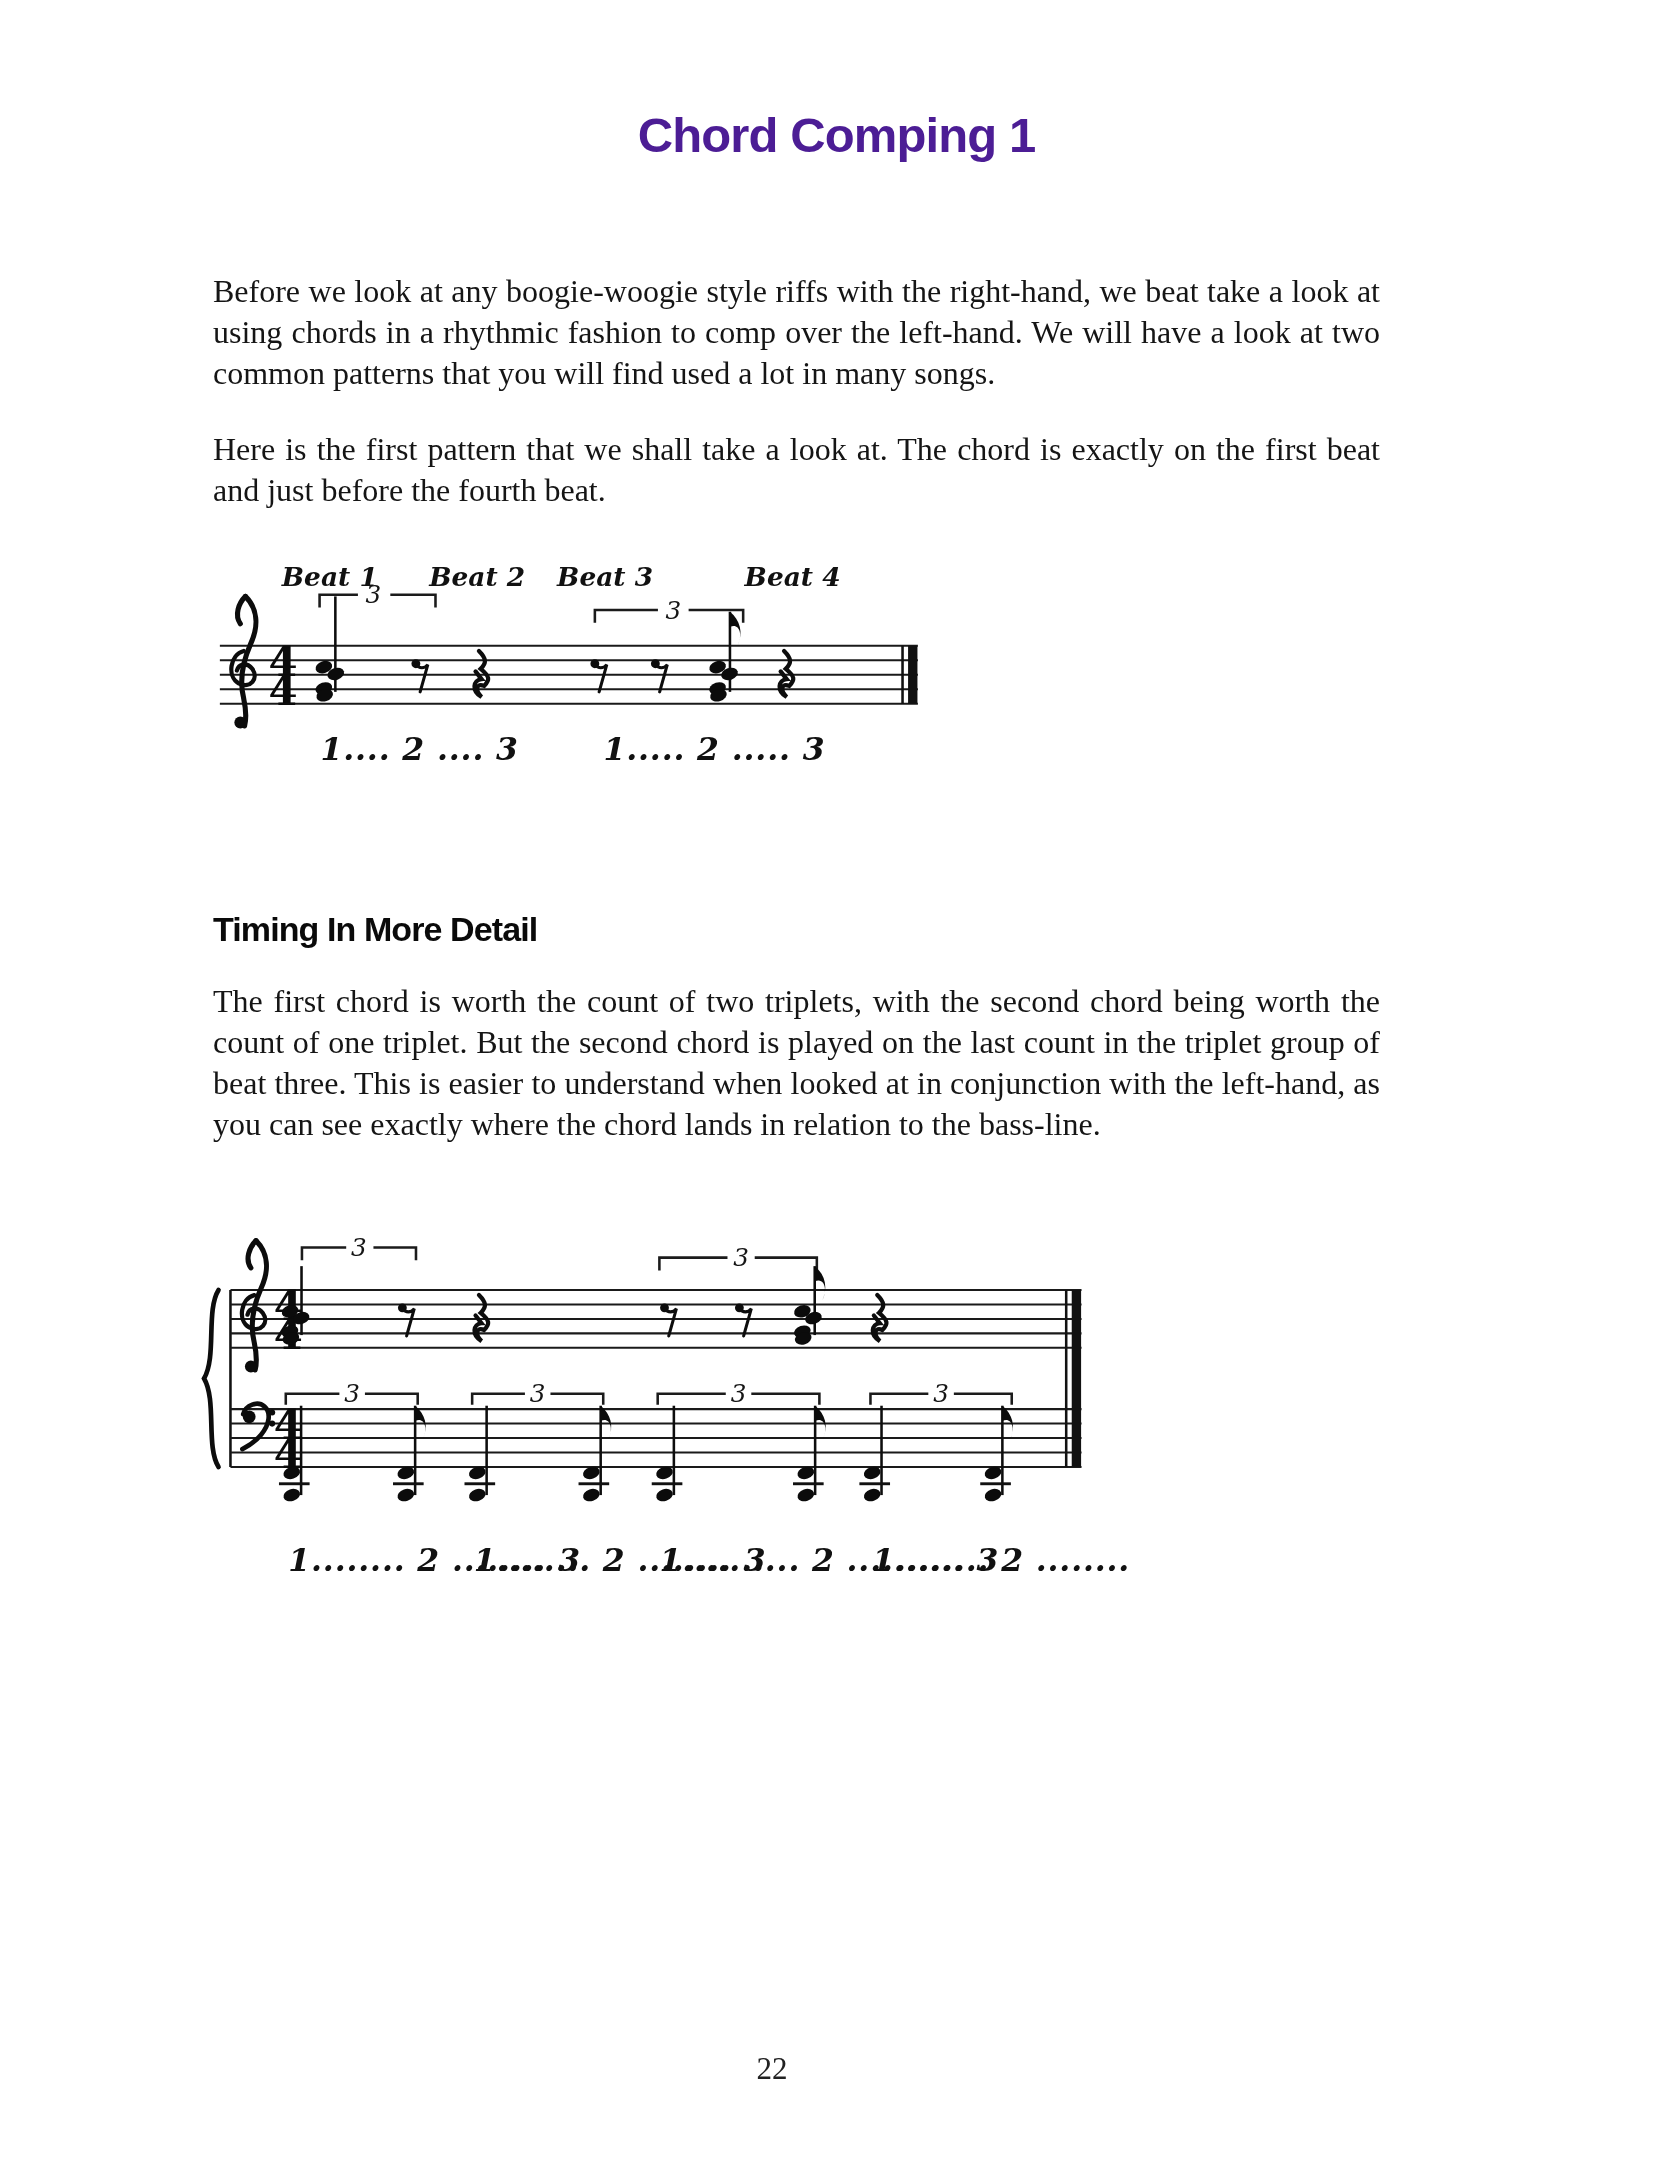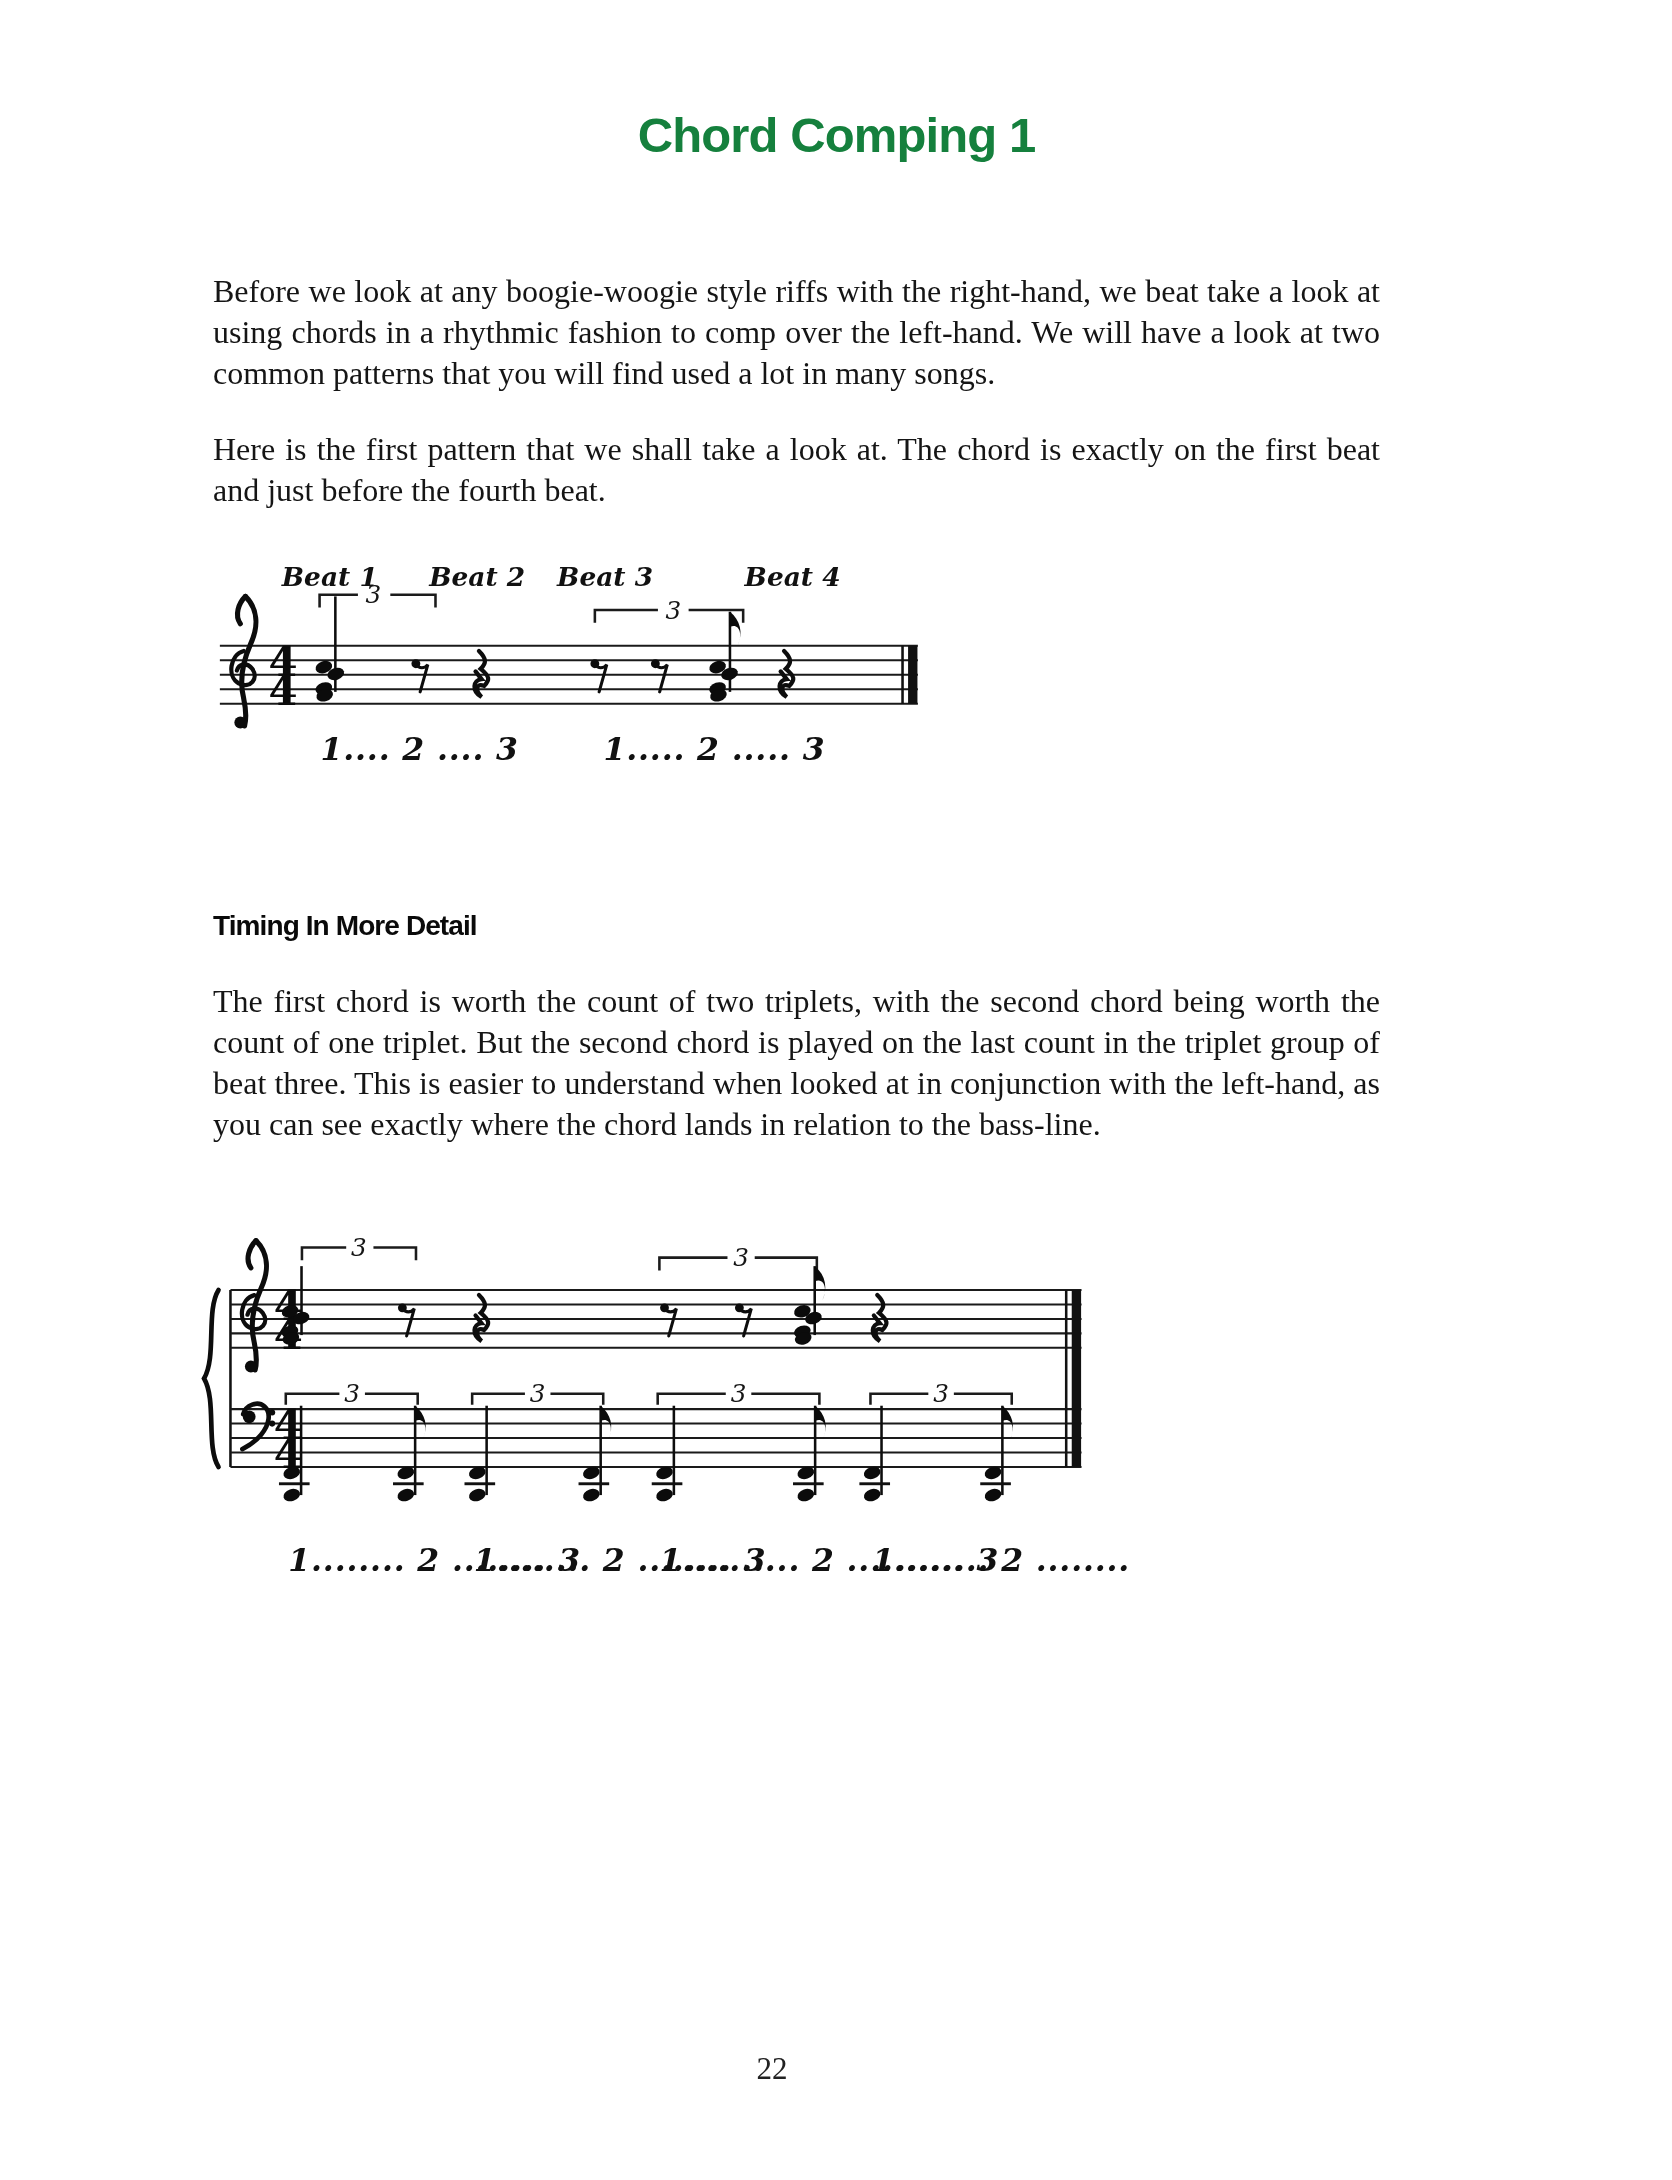--- a/index.html
+++ b/index.html
@@ -3,33 +3,33 @@
 <meta charset="utf-8">
 <style>
   html,body{margin:0;padding:0;background:#e8e8e8;}
   .page{
     position:relative;width:1673px;height:2181px;background:#ffffff;
     font-family:"Liberation Serif", serif;color:#111;overflow:hidden;
   }
   .title{
     position:absolute;top:107px;left:0;width:1673px;text-align:center;
     font-family:"Liberation Sans", sans-serif;font-weight:bold;
-    font-size:49px;letter-spacing:-0.9px;color:#15803d;
+    font-size:49px;letter-spacing:-0.9px;color:#4c1d95;
   }
   .body-par{
     position:absolute;left:213px;width:1167px;
     font-size:32px;line-height:41px;text-align:justify;color:#151515;
   }
   .p1{top:239px;}
   .p2{top:397px;}
   .p3{top:949px;}
   .section-heading{
     position:absolute;left:213px;top:910px;
     font-family:"Liberation Sans", sans-serif;font-weight:bold;
-    font-size:28px;letter-spacing:-0.9px;color:#0a0a0a;
+    font-size:34px;letter-spacing:-0.9px;color:#0a0a0a;
   }
   .pagenum{
     position:absolute;left:721px;top:2051px;width:102px;text-align:center;
     font-size:31px;color:#222;
   }
   .ex{position:absolute;}
   .ex1{left:196px;top:540px;width:750px;height:256px;}
   .ex2{left:196px;top:1227px;width:937px;height:400px;}
   svg{display:block;}
   .staffline{stroke:#1a1a1a;stroke-width:2.4;}

